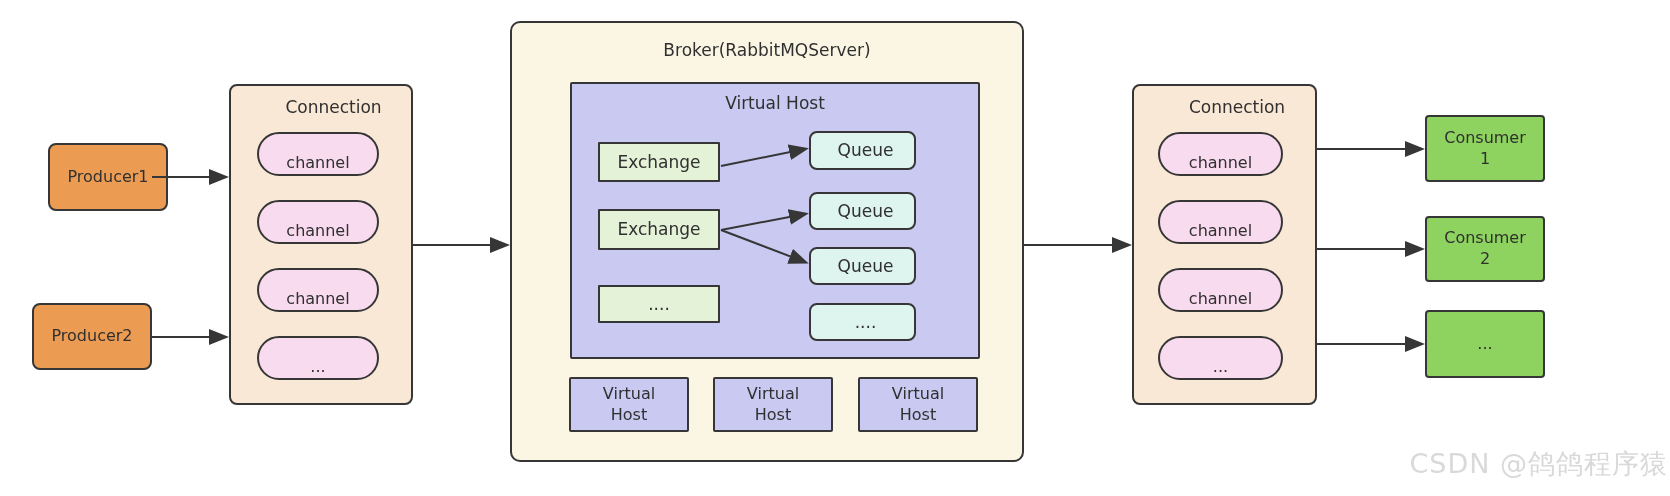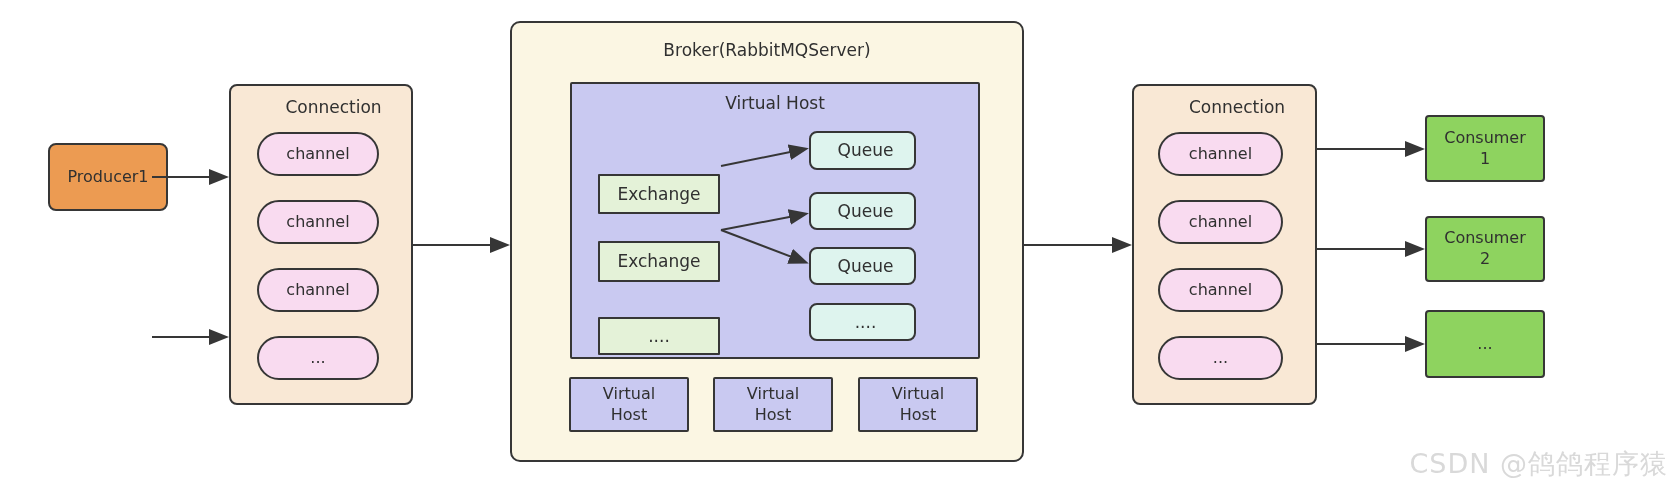--- a/index.html
+++ b/index.html
@@ -48,32 +48,33 @@
     position: absolute;
     left: 0; right: 0; top: 10px;
     text-align: center;
     font-size: 17px;
     margin-left: 25px;
   }
   .pill {
     background: var(--channel);
     border-radius: 22px;
     font-size: 16px;
+    align-items: flex-end;
   }
   .broker { background: var(--broker); border-radius: 10px; }
   .broker-title {
     position: absolute; left: 0; right: 0; top: 16px;
     font-size: 17px;
   }
   .vhost { background: var(--virtual-host); border-radius: 2px; }
   .vh-title {
     position: absolute; left: 0; right: 0; top: 8px;
     text-align: center; font-size: 17px;
   }
-  .exchange { background: var(--exchange); border-radius: 1px; font-size: 17px; margin-top: 32px; }
+  .exchange { background: var(--exchange); border-radius: 1px; font-size: 17px; }
   .queue { background: var(--queue); border-radius: 8px; font-size: 17px; padding-left: 6px; }
   .vh-small { background: var(--virtual-host); border-radius: 2px; font-size: 16px; }
   .arrows { position: absolute; left: 0; top: 0; pointer-events: none; }
   .arrows line { stroke: var(--arrow); stroke-width: 2; }
   .arrows marker path { fill: var(--arrow); }
   .watermark {
     position: absolute;
     left: 1378px; top: 446px; width: 290px;
     text-align: right;
     font-size: 27px;
@@ -82,20 +83,23 @@
     letter-spacing: 1px;
   }
 </style>
 </head>
 <body>
 
 <div class="canvas">
 
   <div class="node producer" style="left:32px; top:143px; width:120px; height:68px;margin-left:16px;">
     <span>Producer1</span>
+  </div>
+  <div class="node producer" style="left:32px; top:303px; width:120px; height:67px;">
+    <span>Producer2</span>
   </div>
 
   <div class="node connection" style="left:229px; top:84px; width:184px; height:321px;">
     <div class="conn-title">Connection</div>
   </div>
   <div class="node pill" style="left:257px; top:132px; width:122px; height:44px;">
     <span>channel</span>
   </div>
   <div class="node pill" style="left:257px; top:200px; width:122px; height:44px;">
     <span>channel</span>

